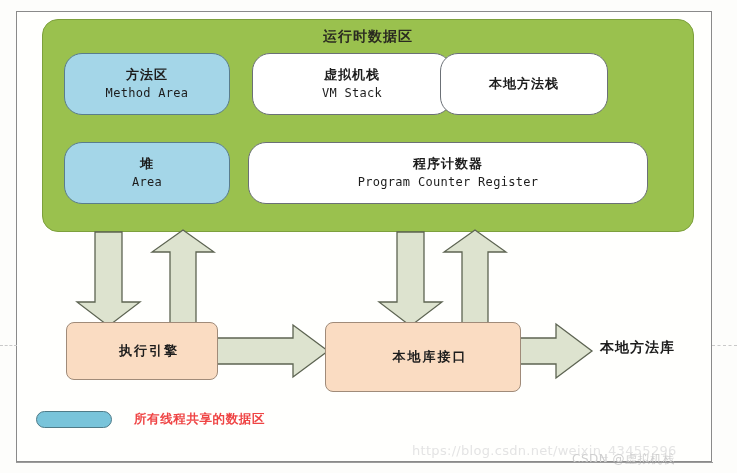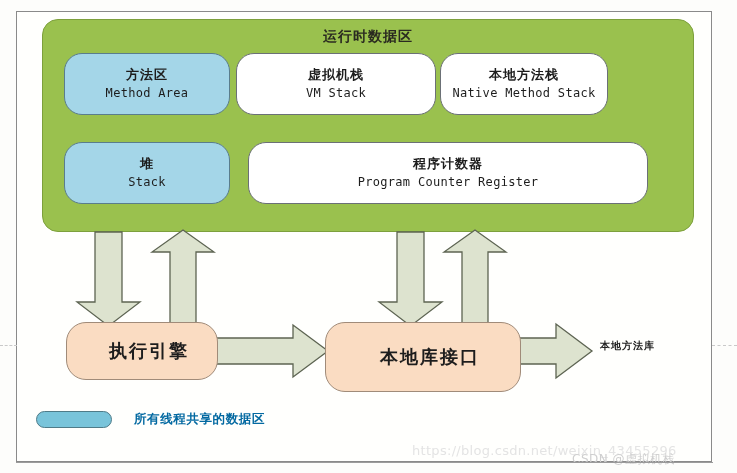--- a/index.html
+++ b/index.html
@@ -99,21 +99,21 @@
     background: #a4d6e8;
     border-color: #5a7d8c;
   }
   .isolated {
     background: #ffffff;
     border-color: #6b7076;
   }
 
   
   .box-method   { left: 64px;  top: 53px;  width: 166px; height: 62px; }
-  .box-vmstack  { left: 236px; top: 53px;  width: 200px; height: 62px; }
+  .box-vmstack  { left: 252px; top: 53px;  width: 200px; height: 62px; }
   .box-native   { left: 440px; top: 53px;  width: 168px; height: 62px; }
   
   .box-heap     { left: 64px;  top: 142px; width: 166px; height: 62px; }
   .box-pc       { left: 248px; top: 142px; width: 400px; height: 62px; }
 
   
   .arrow-layer {
     position: absolute;
     left: 0; top: 0;
     width: 737px; height: 473px;
@@ -124,39 +124,39 @@
     stroke: #5d6452;
     stroke-width: 1.3;
     stroke-linejoin: miter;
   }
 
   
   .proc-box {
     position: absolute;
     background: #fadcc2;
     border: 1.4px solid #a08b79;
-    border-radius: 20px;
+    border-radius: 8px;
     box-sizing: border-box;
     display: flex;
     align-items: center;
     justify-content: center;
-    font-size: 18px;
+    font-size: 13px;
     font-weight: bold;
     color: #1d1d1d;
     letter-spacing: 2px;
     padding-left: 14px;
   }
   .box-engine  { left: 66px;  top: 322px; width: 152px; height: 58px; }
   .box-nativeif{ left: 325px; top: 322px; width: 196px; height: 70px; }
 
   .native-lib-label {
     position: absolute;
     left: 600px;
     top: 339px;
-    font-size: 10px;
+    font-size: 14px;
     font-weight: bold;
     color: #1d1d1d;
     letter-spacing: 1px;
     white-space: nowrap;
   }
 
   
   .legend-row {
     position: absolute;
     display: flex;
@@ -175,21 +175,21 @@
     border: 1.3px solid #4f7b88;
   }
   .legend-swatch.isolated-sw {
     background: #ffffff;
     border: 1.3px solid #5e6369;
   }
   .legend-text {
     margin-left: 22px;
     font-size: 12.5px;
     font-weight: bold;
-    color: #0369a1;
+    color: #ef4444;
     letter-spacing: 0.6px;
     white-space: nowrap;
   }
 
   
   .wm-url {
     position: absolute;
     left: 412px;
     top: 443px;
     font-size: 13px;
@@ -233,26 +233,25 @@
     <div class="en">Method Area</div>
   </div>
 
   <div class="mem-box isolated box-vmstack">
     <div class="cn">虚拟机栈</div>
     <div class="en">VM Stack</div>
   </div>
 
   <div class="mem-box isolated box-native">
     <div class="cn">本地方法栈</div>
-    <div class="en">Native Method Stack</div>
   </div>
 
   <div class="mem-box shared box-heap">
     <div class="cn">堆</div>
-    <div class="en">Stack</div>
+    <div class="en">Area</div>
   </div>
 
   <div class="mem-box isolated box-pc">
     <div class="cn">程序计数器</div>
     <div class="en">Program Counter Register</div>
   </div>
 
   <svg class="arrow-layer" viewBox="0 0 737 473">
 
     <polygon class="arrow-shape" points="95,232 122,232 122,302 140,302 108.5,326 77,302 95,302"></polygon>

